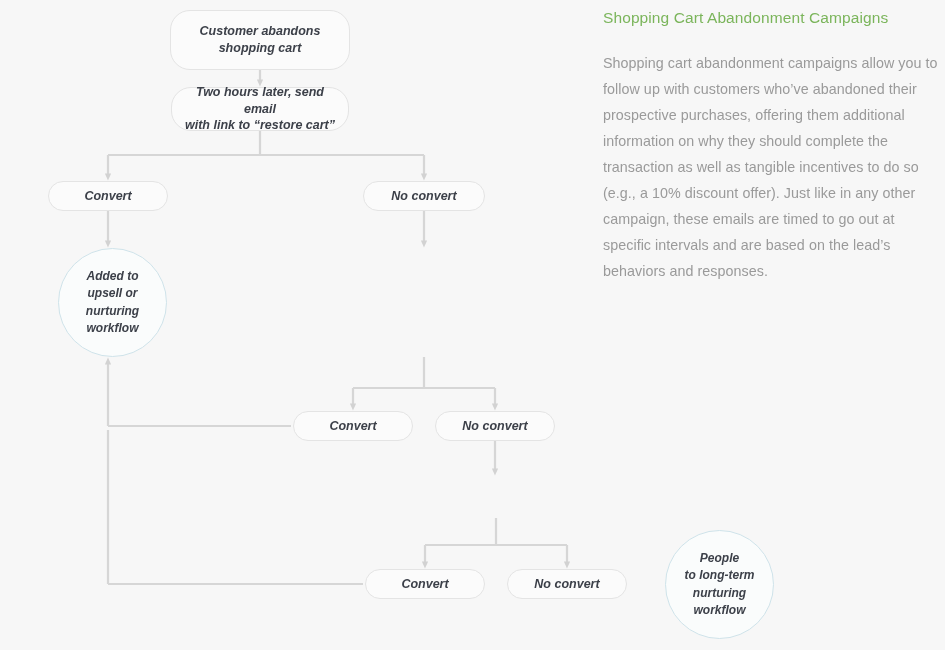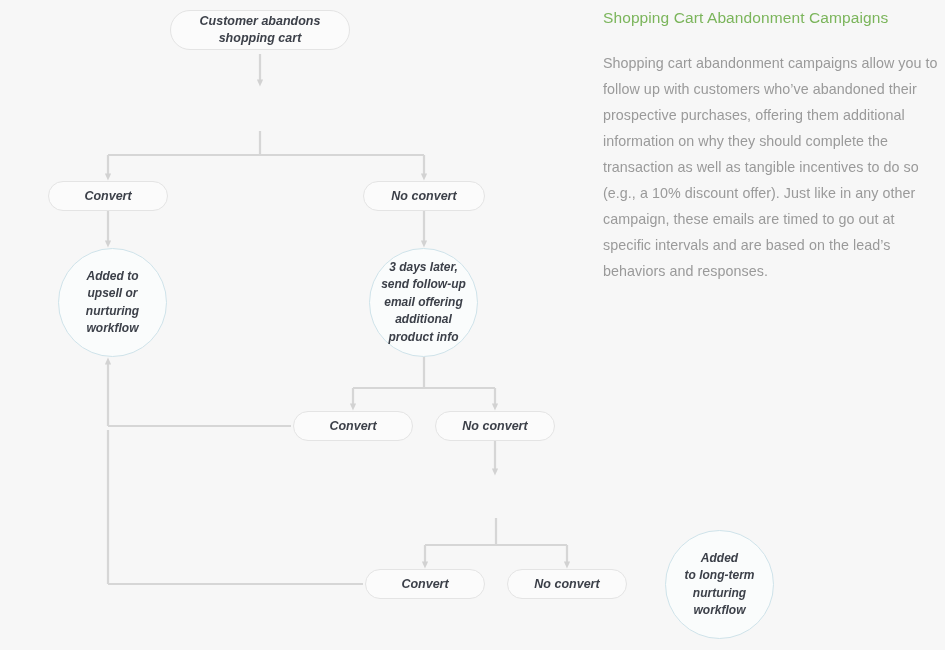--- a/index.html
+++ b/index.html
@@ -133,69 +133,66 @@
         <path d="M425,545 L425,565" marker-end="url(#arr)"></path>
         <path d="M567,545 L567,565" marker-end="url(#arr)"></path>
 
         <path d="M363,584 L108,584"></path>
         <path d="M108,584 L108,430"></path>
 
         <path d="M629,584 L661,584" marker-end="url(#arr)"></path>
       </g>
     </svg>
 
-    <div class="node pill" style="left:170px; top:10px; width:180px; height:40px;">
+    <div class="node pill" style="left:170px; top:10px; width:180px; height:60px;">
       <span class="label">Customer abandons
 shopping cart</span>
     </div>
 
+    <div class="node pill" style="left:171px; top:87px; width:178px; height:44px;">
+      <span class="label">Two hours later, send email
+with link to “restore cart”</span>
+    </div>
 
     <div class="node pill" style="left:48px; top:181px; width:120px; height:30px;">
       <span class="label">Convert</span>
     </div>
 
     <div class="node pill" style="left:363px; top:181px; width:122px; height:30px;">
       <span class="label">No convert</span>
     </div>
 
     <div class="node circle" style="left:58px; top:248px; width:109px; height:109px;">
       <span class="label">Added to
 upsell or
 nurturing
 workflow</span>
     </div>
 
-    <div class="node circle" style="left:369px; top:248px; width:109px; height:109px;">
-      <span class="label">3 days later,
-send follow-up
-email offering
-additional
-product info</span>
-    </div>
 
     <div class="node pill" style="left:293px; top:411px; width:120px; height:30px;">
       <span class="label">Convert</span>
     </div>
 
     <div class="node pill" style="left:435px; top:411px; width:120px; height:30px;">
       <span class="label">No convert</span>
     </div>
 
 
     <div class="node pill" style="left:365px; top:569px; width:120px; height:30px;">
       <span class="label">Convert</span>
     </div>
 
     <div class="node pill" style="left:507px; top:569px; width:120px; height:30px;">
       <span class="label">No convert</span>
     </div>
   </div>
 
   <div class="node circle" style="position:absolute; left:665px; top:530px; width:109px; height:109px;">
-    <span class="label">Added
+    <span class="label">People
 to long-term
 nurturing
 workflow</span>
   </div>
 
   <div id="textcol">
     <h2>Shopping Cart Abandonment Campaigns</h2>
     <p>Shopping cart abandonment campaigns allow you to follow up with customers who’ve abandoned their prospective purchases, offering them additional information on why they should complete the transaction as well as tangible incentives to do so (e.g., a 10% discount offer). Just like in any other campaign, these emails are timed to go out at specific intervals and are based on the lead’s behaviors and responses.</p>
   </div>
 

